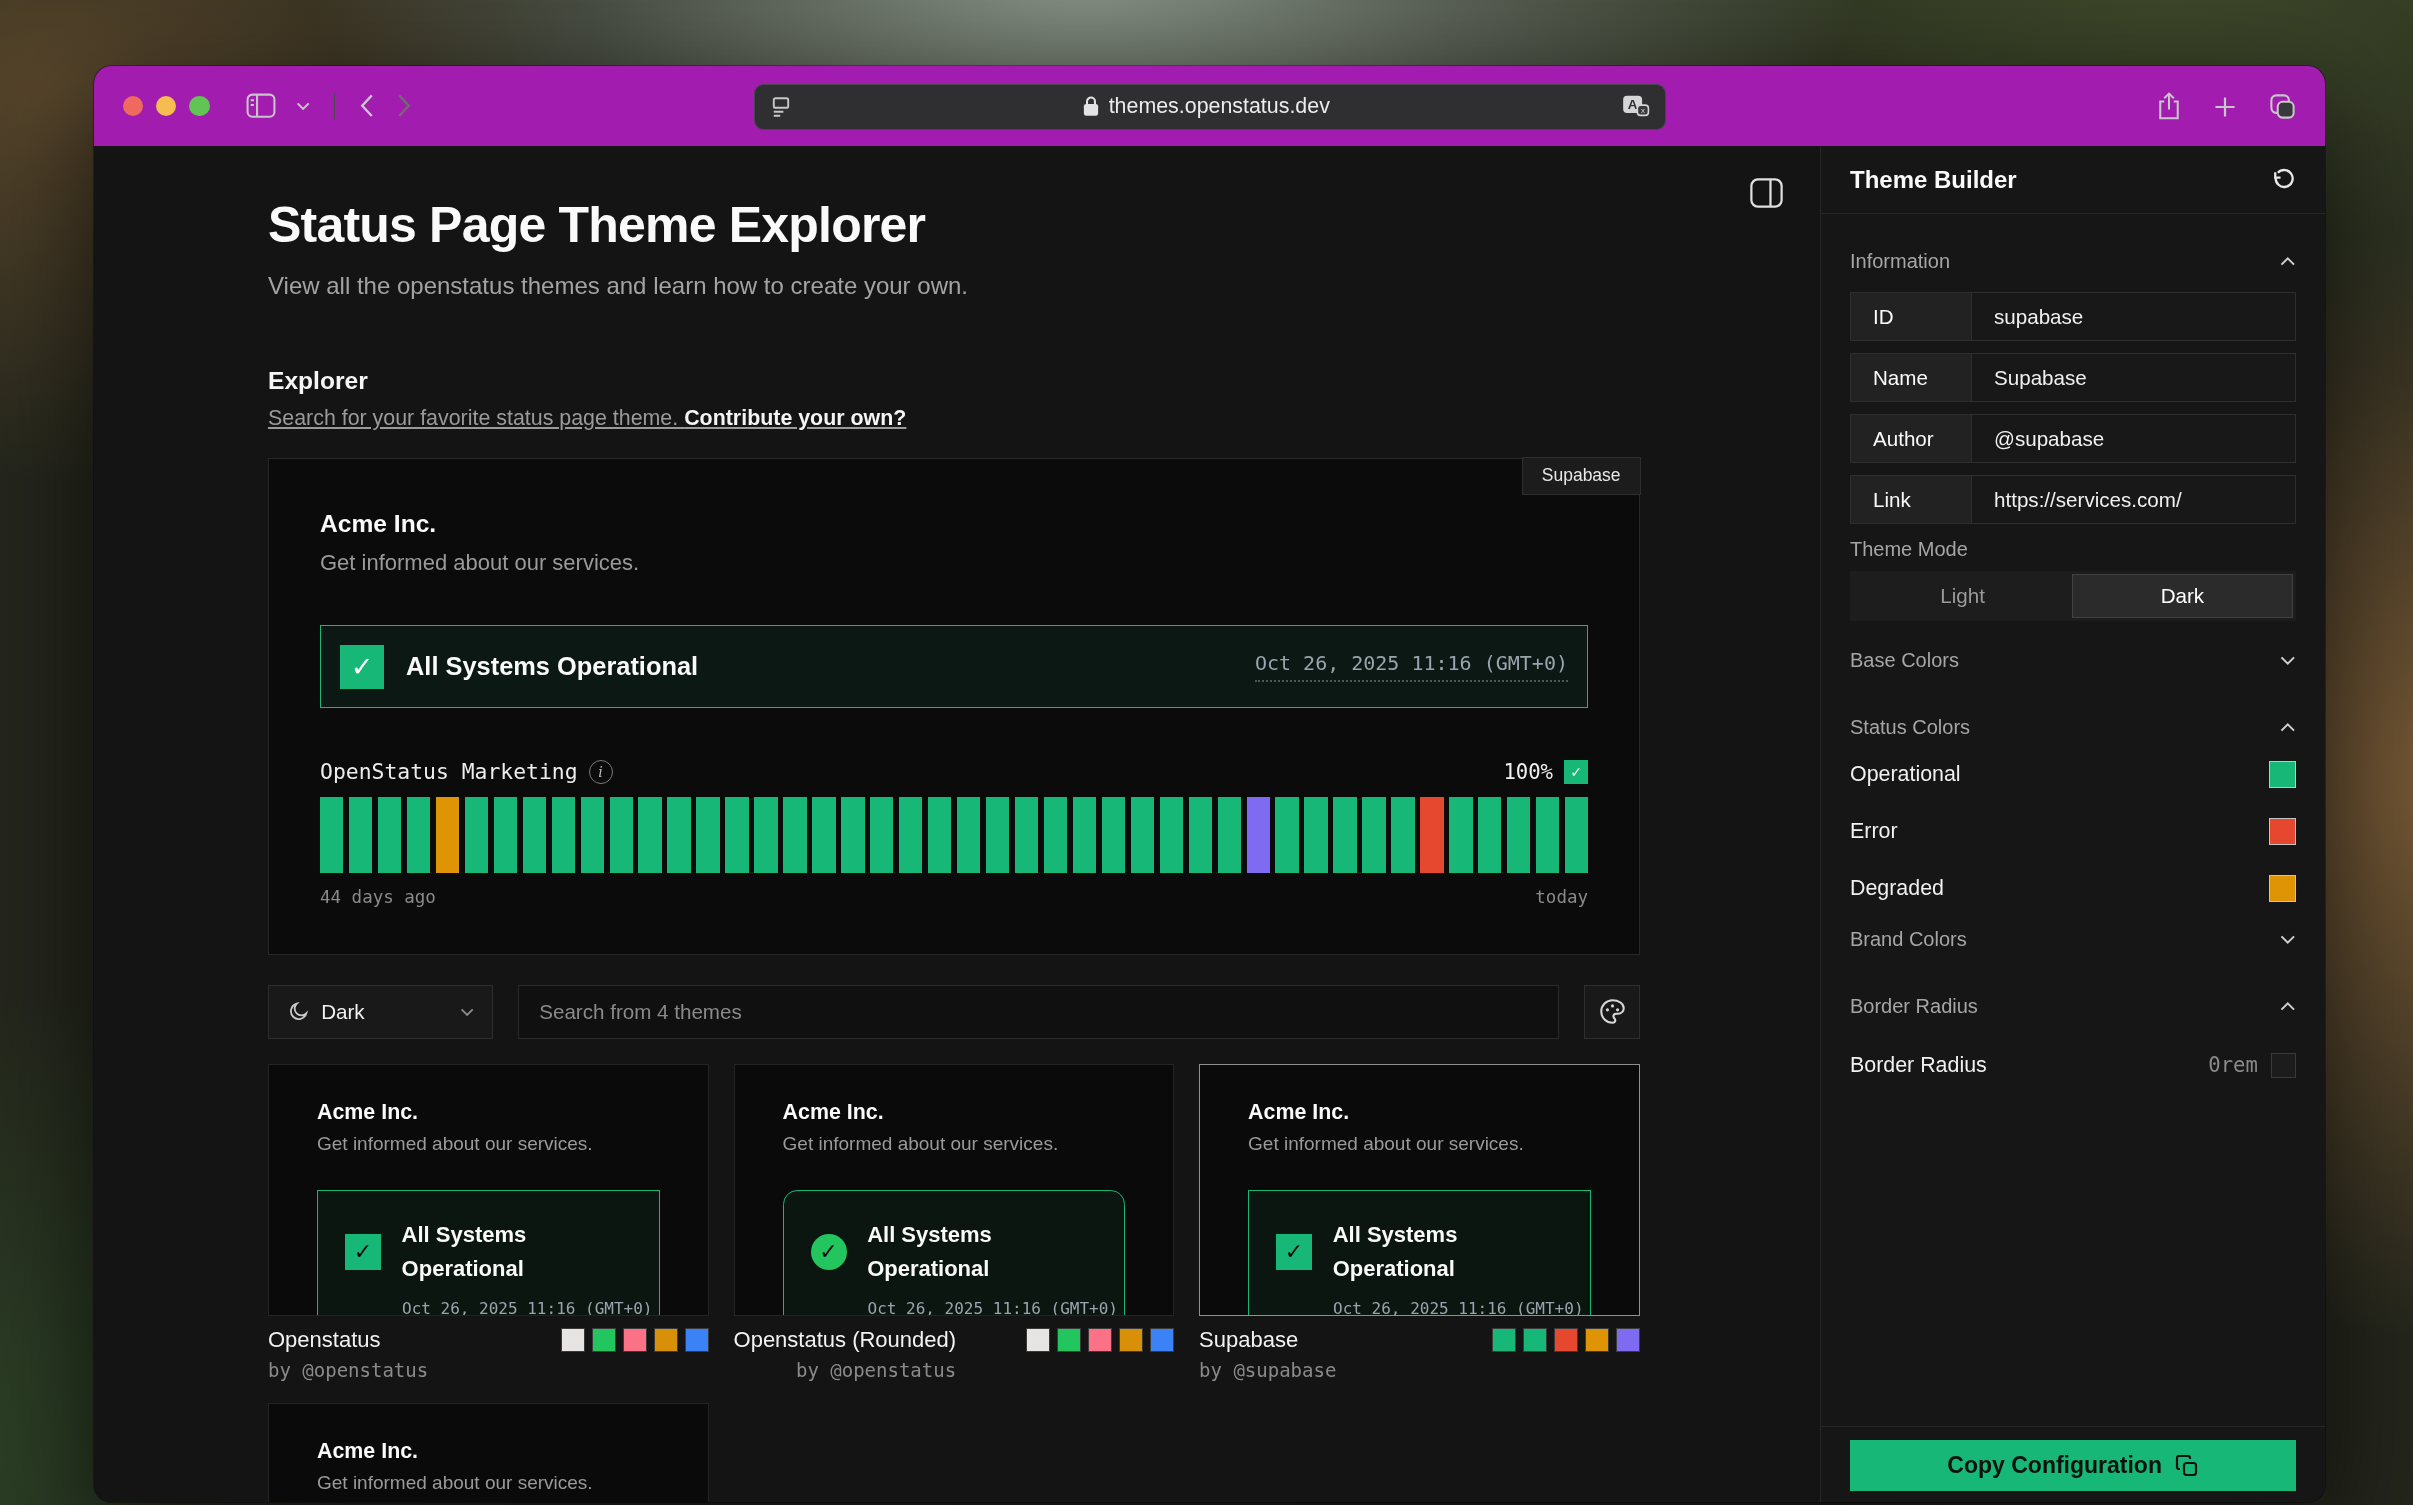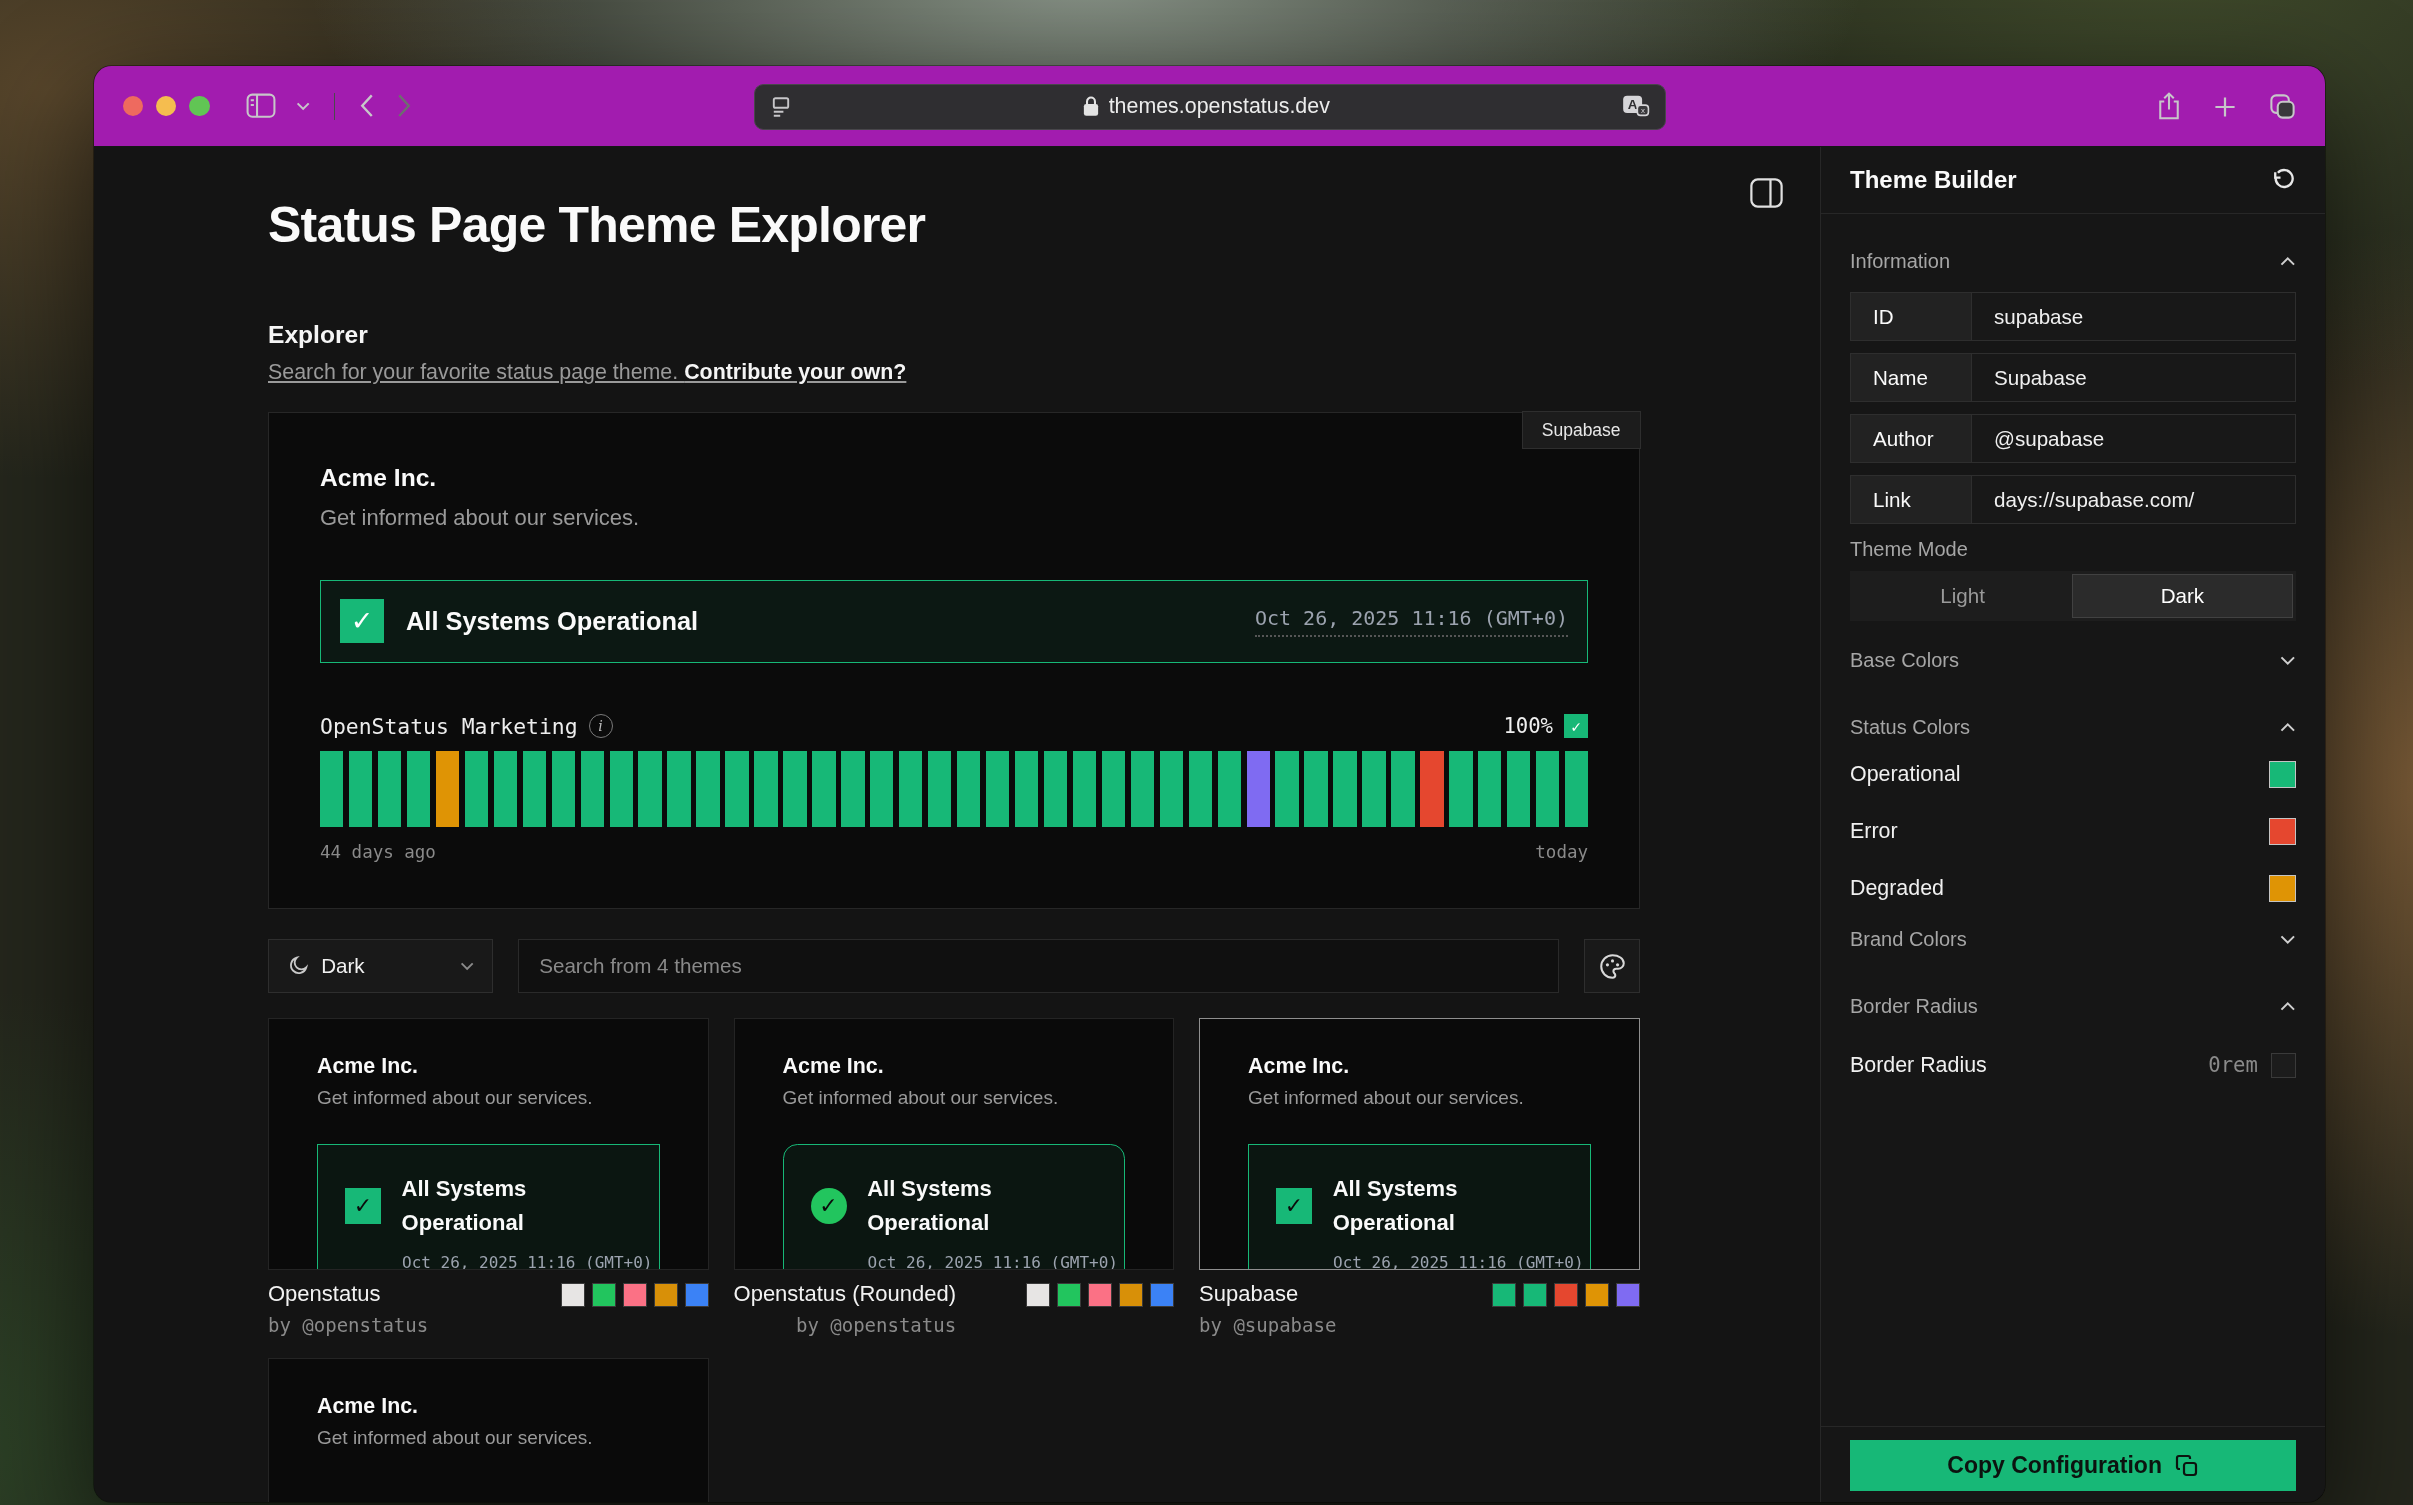--- a/index.html
+++ b/index.html
@@ -289,20 +289,21 @@
     <div class="main">
       <span class="panel-toggle">
         <svg width="35" height="32" viewBox="0 0 44 40" fill="none" stroke="currentColor" stroke-width="2.8">
           <rect x="3" y="3" width="38" height="34" rx="8"></rect>
             <line x1="27" y1="3" x2="27" y2="37"></line>
         </svg>
       </span>
 
       <div class="main-inner">
         <h1 class="page-title">Status Page Theme Explorer</h1>
+        <div class="page-subtitle">View all the openstatus themes and learn how to create your own.</div>
 
         <h2 class="explorer-h">Explorer</h2>
         <div class="explorer-p"><span>Search for your favorite status page theme. </span><b>Contribute your own?</b></div>
 
         <div class="preview-card">
           <div class="preview-badge">Supabase</div>
           <div class="pv-company">Acme Inc.</div>
           <div class="pv-tagline">Get informed about our services.</div>
 
           <div class="status-banner">
@@ -521,21 +522,21 @@
           <div class="info-row">
             <span class="info-label">Name</span>
             <span class="info-value">Supabase</span>
           </div>
           <div class="info-row">
             <span class="info-label">Author</span>
             <span class="info-value">@supabase</span>
           </div>
           <div class="info-row">
             <span class="info-label">Link</span>
-            <span class="info-value">days://supabase.com/</span>
+            <span class="info-value">https://services.com/</span>
           </div>
         </div>
 
         <div class="sb-sec" style="margin-top:14.3px; cursor:default;">
           <span class="lbl">Theme Mode</span>
         </div>
         <div class="seg">
           <div class="seg-opt">Light</div>
           <div class="seg-opt active">Dark</div>
         </div>

